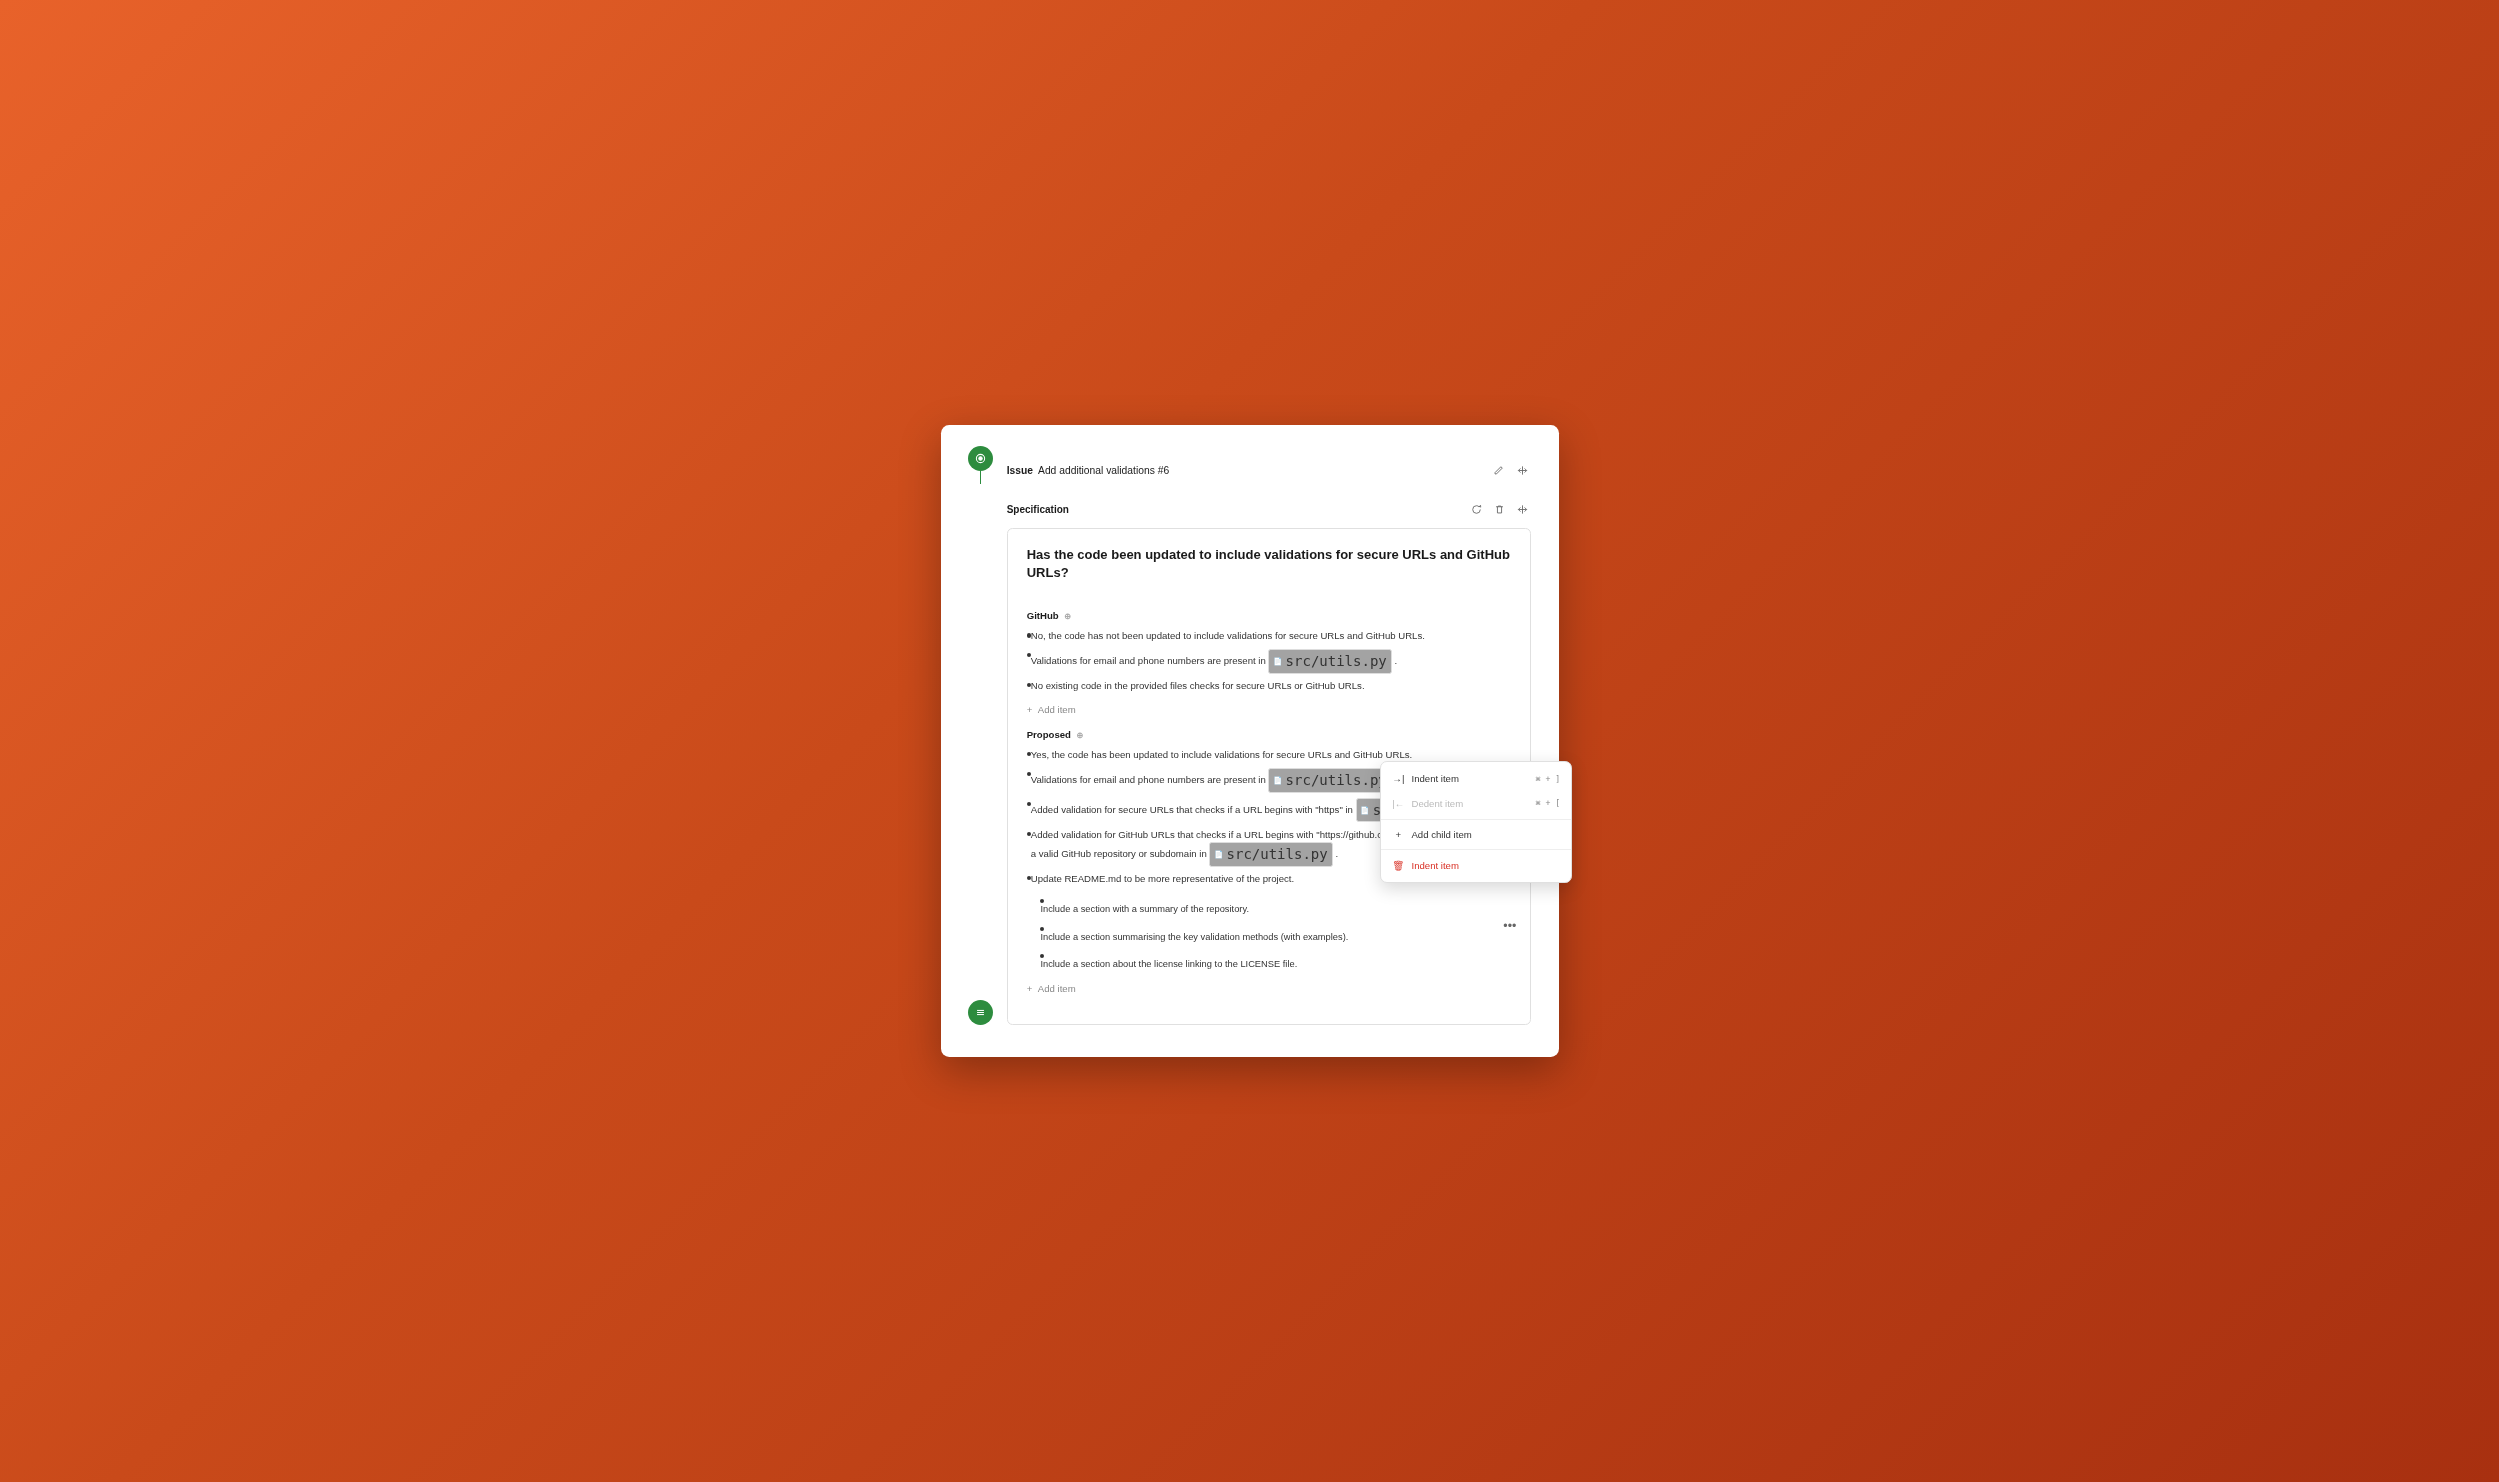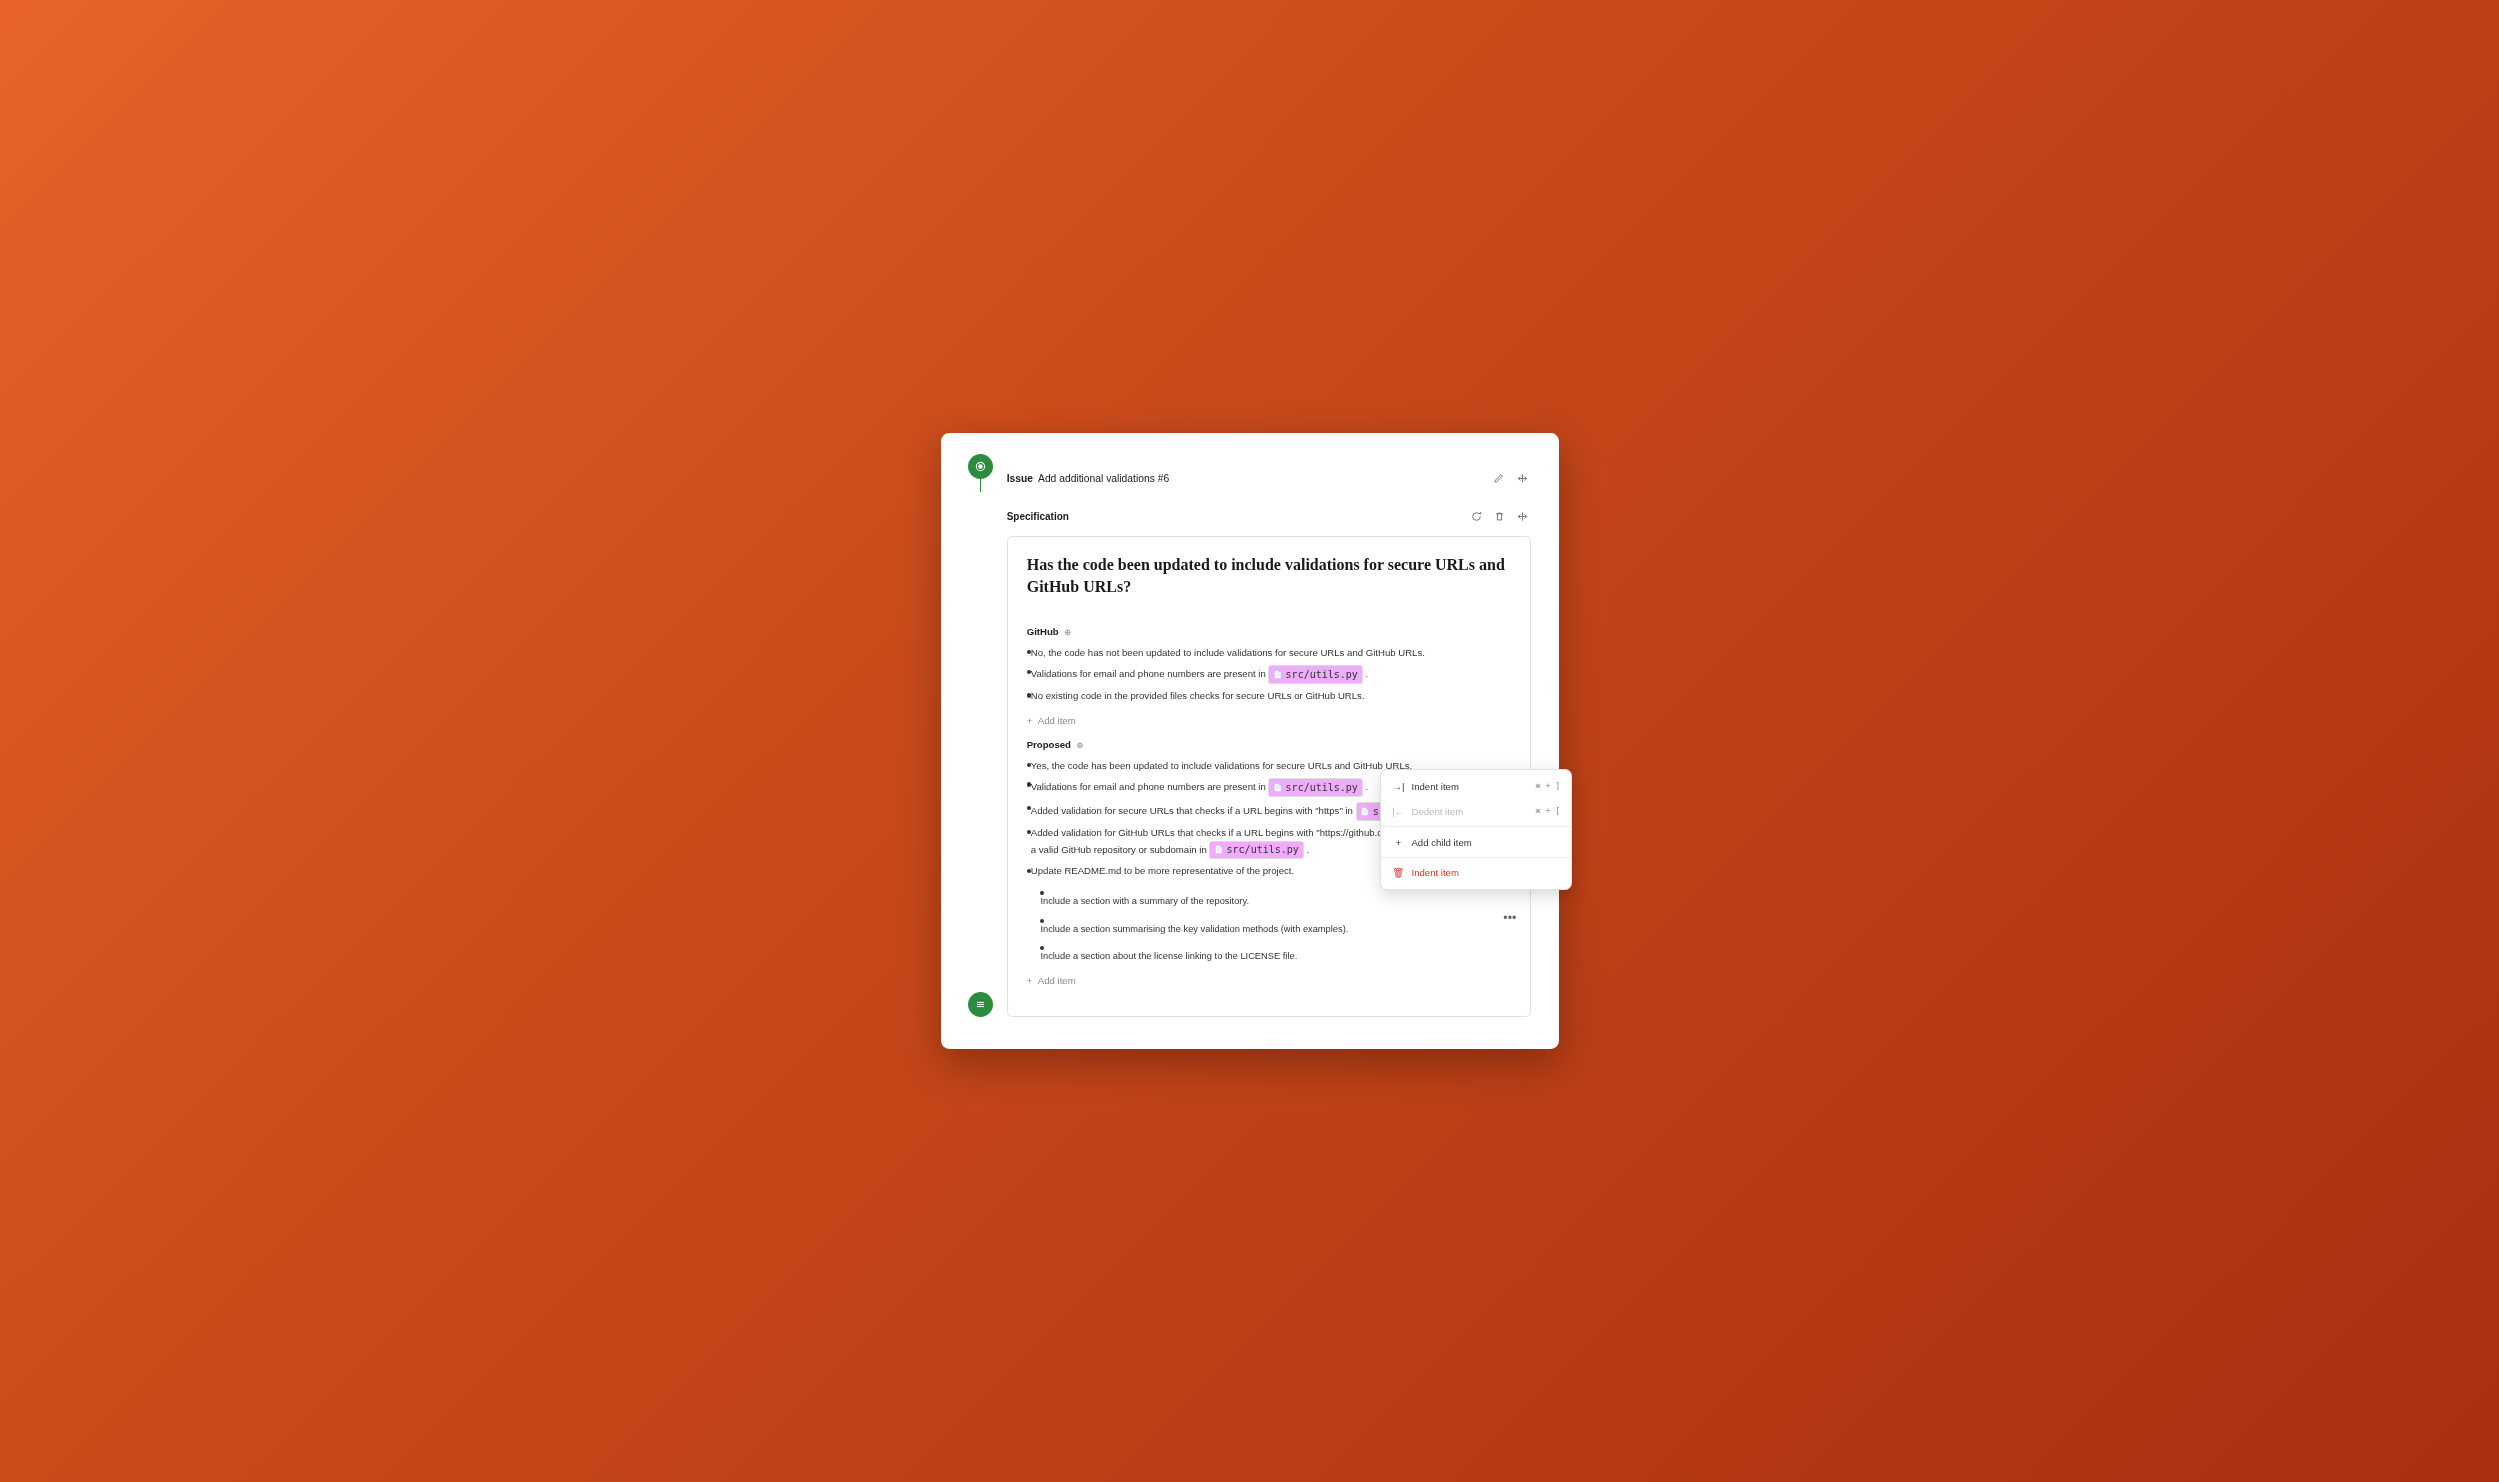--- a/index.html
+++ b/index.html
@@ -134,26 +134,25 @@
     .content-card {
       background: #fff;
       border: 0.7px solid #e0e0e0;
       border-radius: 5.5px;
       padding: 16.5px 19px;
       margin-top: 5.5px;
       position: relative;
     }
 
     .card-main-title {
-      font-size: 16px;
+      font-size: 13px;
       font-weight: 700;
       color: #1a1a1a;
       margin-bottom: 28px;
       line-height: 1.4;
-      font-family: Liberation Serif, serif;
     }
 
     .section-label {
       font-size: 9.6px;
       font-weight: 700;
       color: #1a1a1a;
       margin-bottom: 8.2px;
       display: flex;
       align-items: center;
       gap: 5.5px;
@@ -183,26 +182,26 @@
     .bullet-dot {
       width: 4.1px;
       height: 4.1px;
       border-radius: 50%;
       background: #333;
       flex-shrink: 0;
       margin-top: 4.1px;
     }
 
     .code-tag {
-      background: #f0abfc;
+      background: #a3a3a3;
       border: 0.7px solid #ddd;
       border-radius: 2.7px;
       padding: 0.7px 4.1px;
       font-family: monospace;
-      font-size: 10px;
+      font-size: 14px;
       color: #333;
       display: inline-flex;
       align-items: center;
       gap: 2.7px;
     }
 
     .code-tag::before {
       content: '📄';
       font-size: 7.5px;
     }

